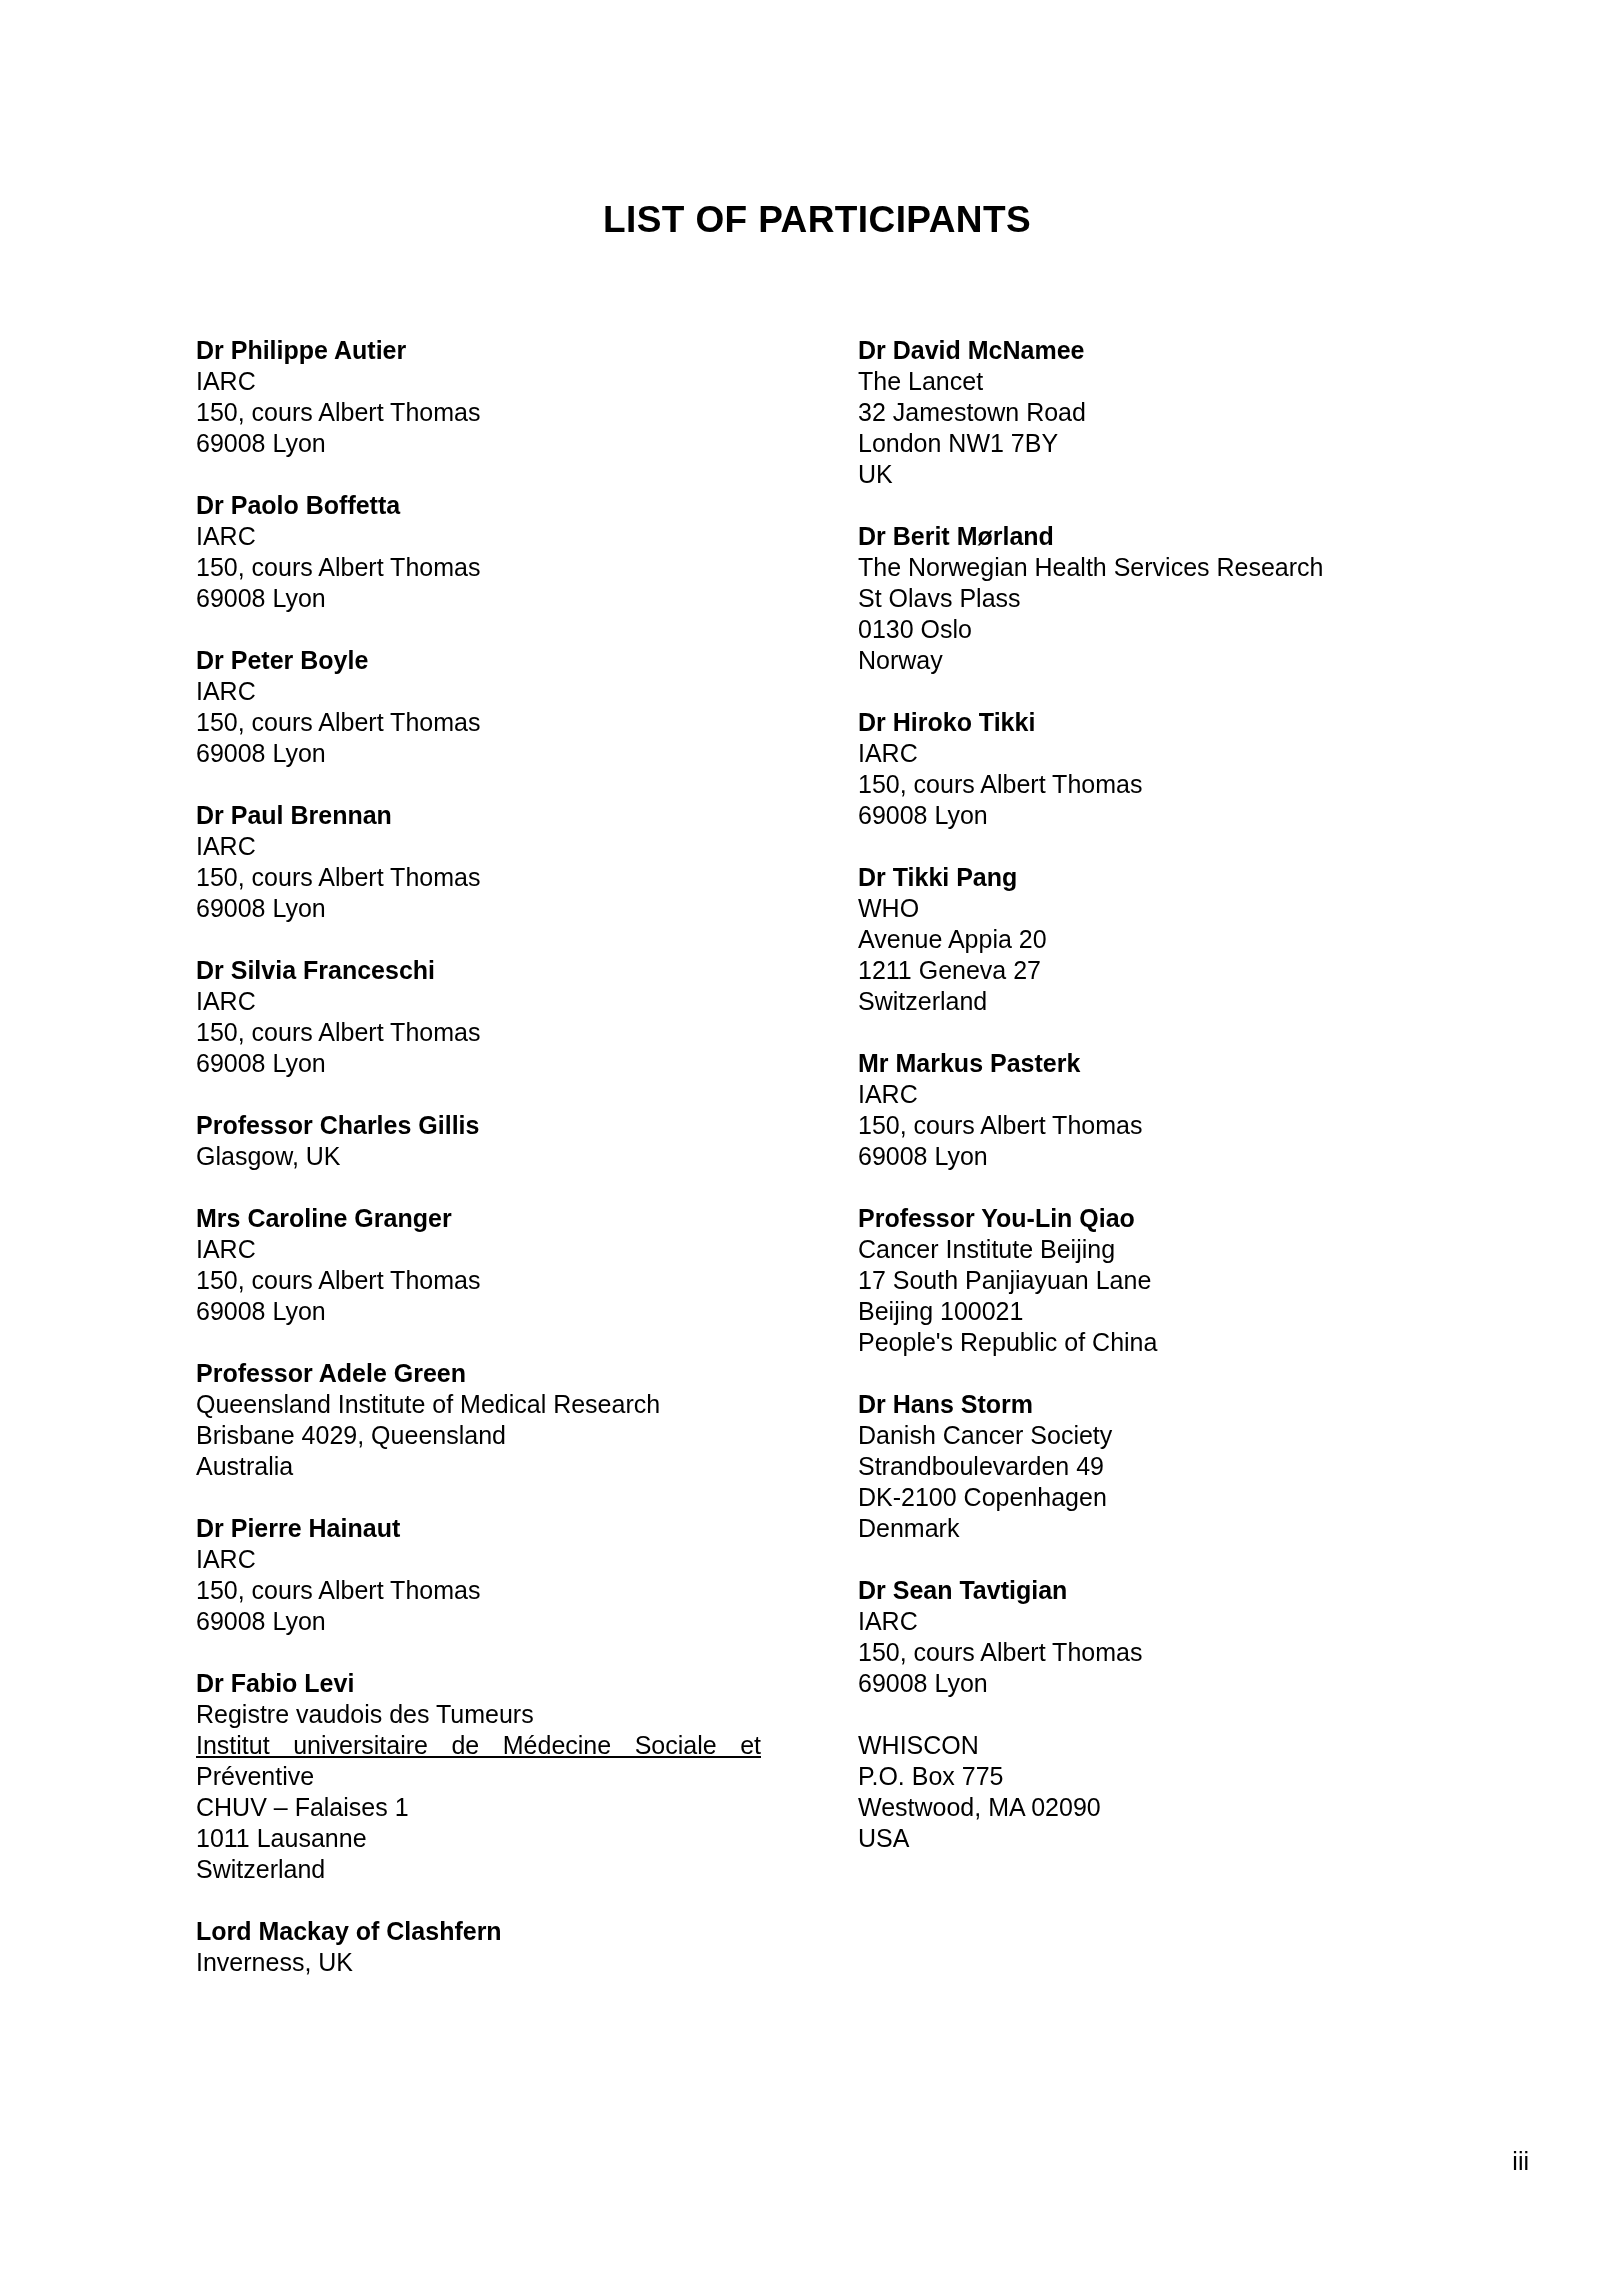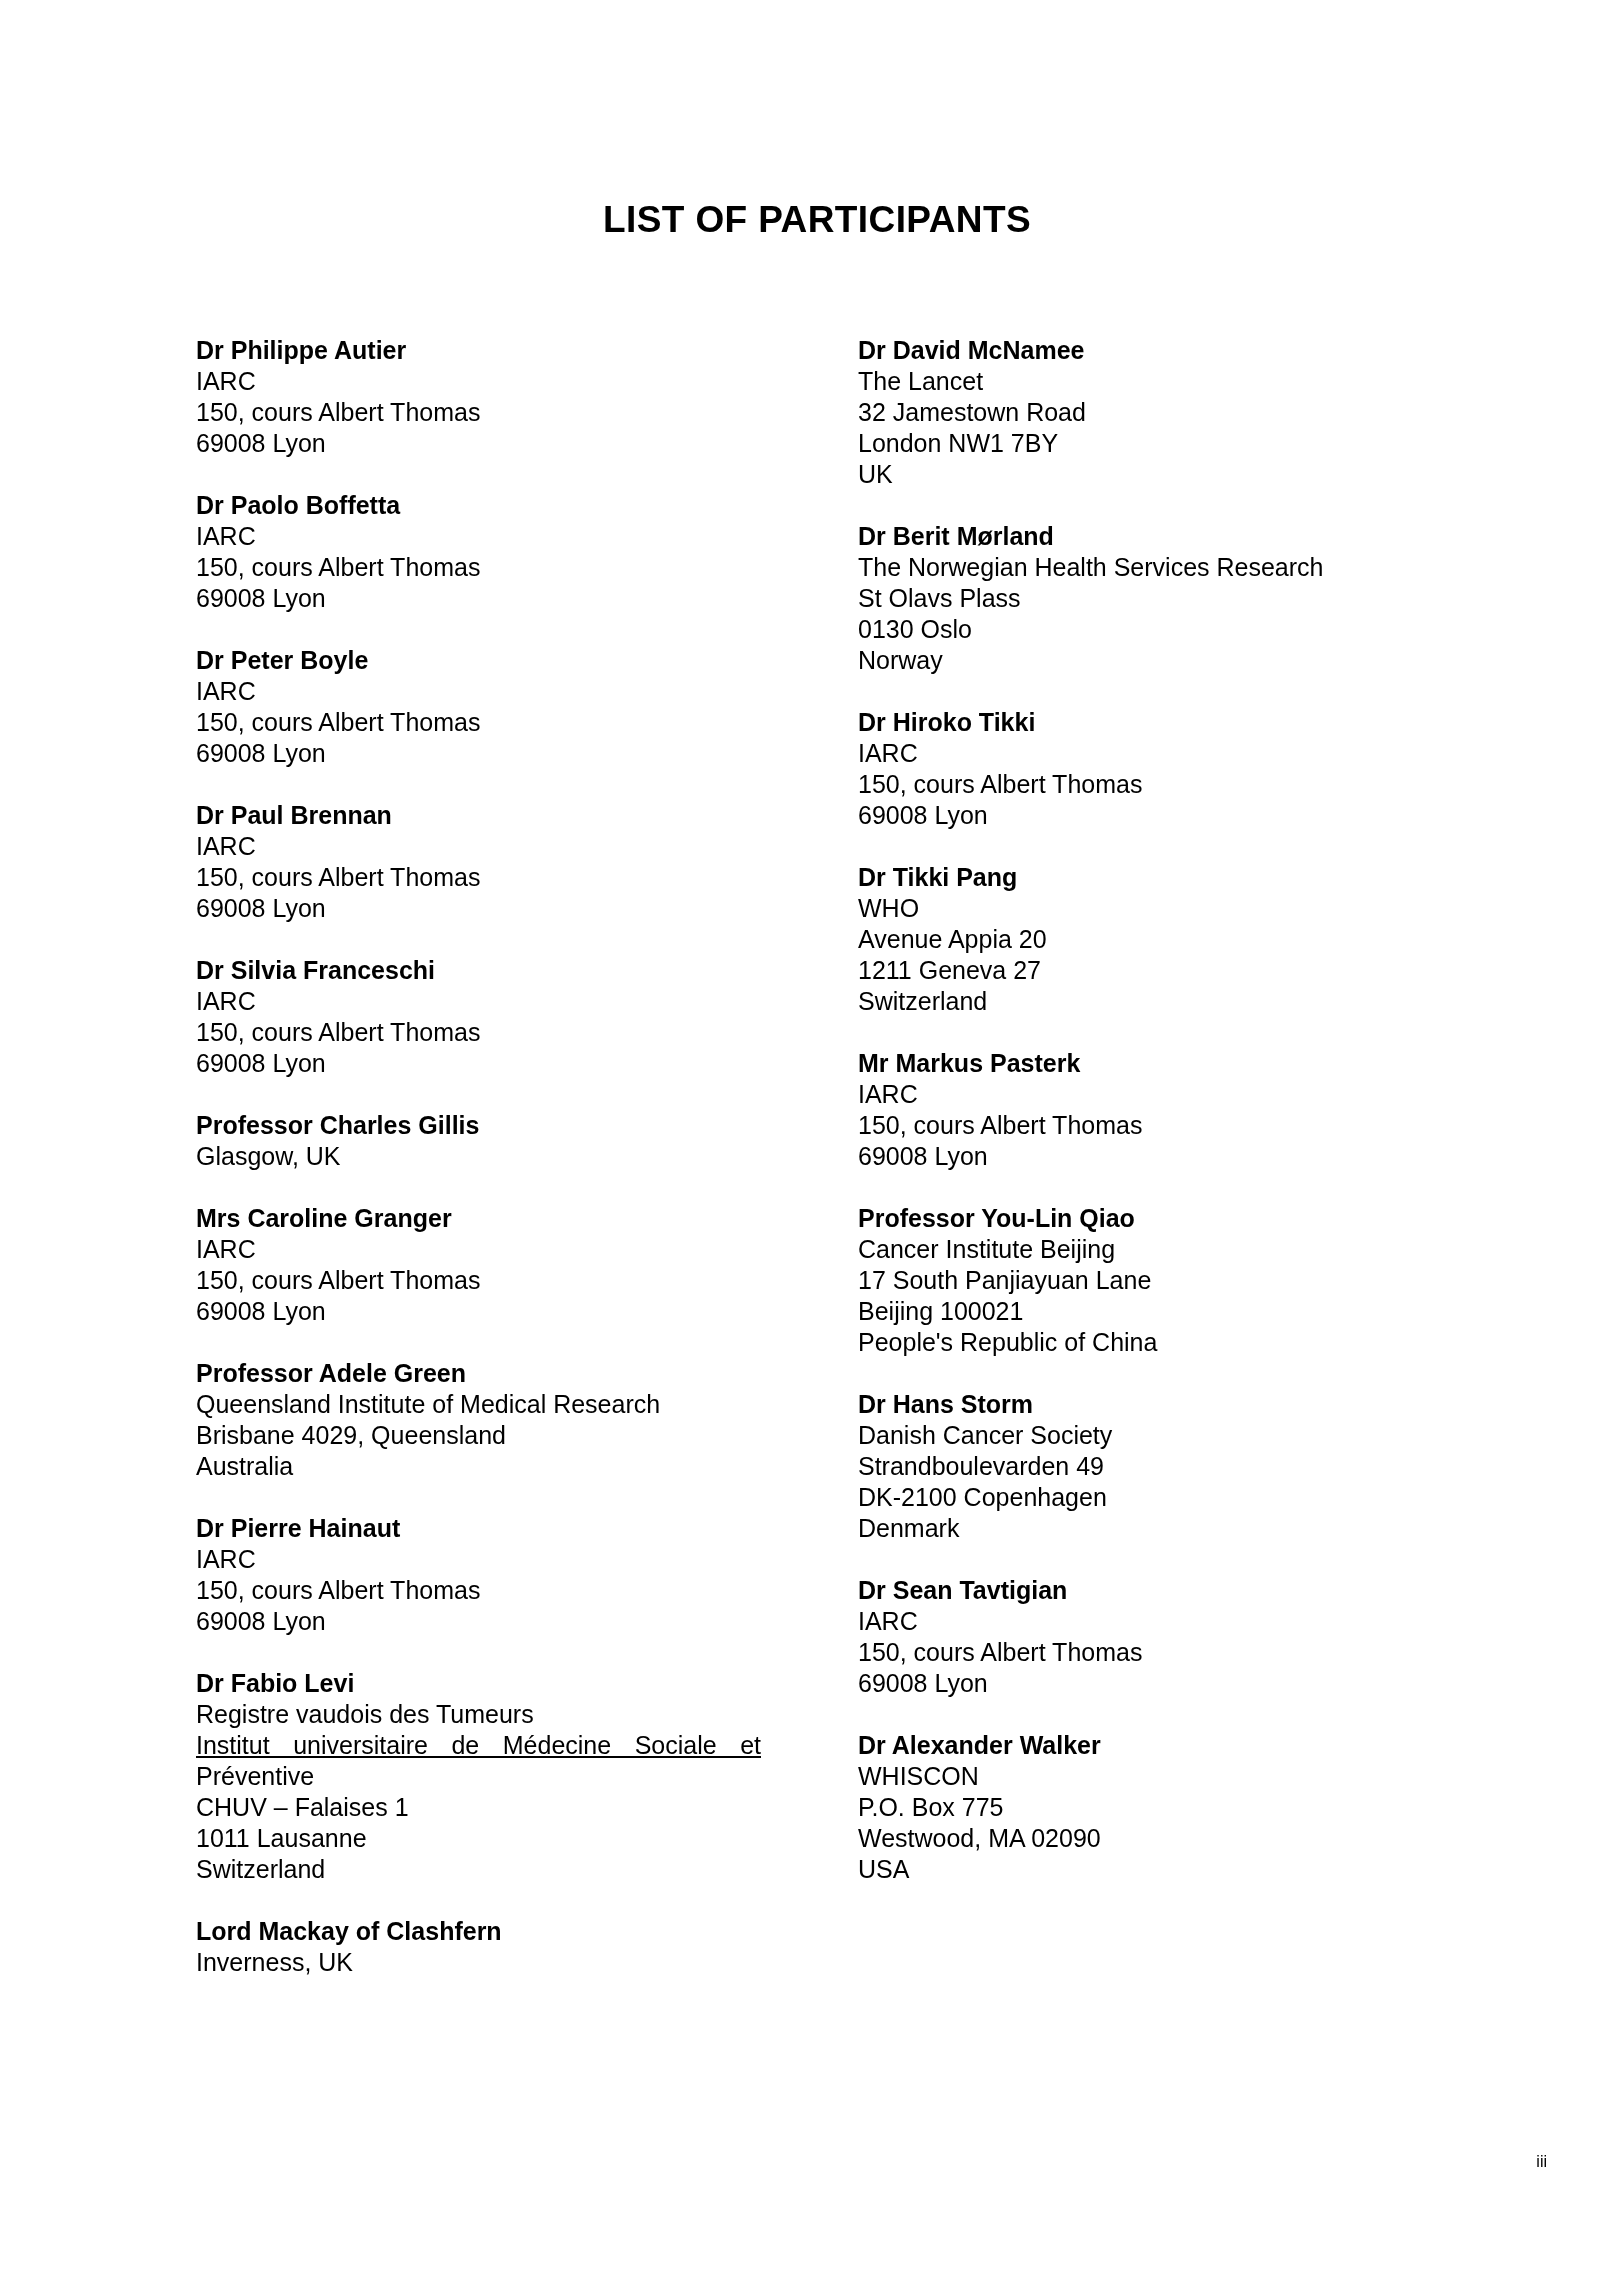--- a/index.html
+++ b/index.html
@@ -54,22 +54,22 @@
   }
   .entry-line.justified {
     white-space: normal;
     text-align: justify;
     text-align-last: justify;
     text-decoration: underline;
   }
   .page-number {
     position: absolute;
     top: 2146px;
-    right: 71px;
-    font-size: 16px;
+    right: 89px;
+    font-size: 25px;
     line-height: 31px;
   }
 </style>
 </head>
 <body>
 
 <div class="page">
   <div class="title">LIST OF PARTICIPANTS</div>
 
   <div class="columns" id="columns">
@@ -188,21 +188,20 @@
           <div class="entry-line">DK-2100 Copenhagen</div>
           <div class="entry-line">Denmark</div>
         </div>
         <div class="entry">
           <div class="entry-name">Dr Sean Tavtigian</div>
           <div class="entry-line">IARC</div>
           <div class="entry-line">150, cours Albert Thomas</div>
           <div class="entry-line">69008 Lyon</div>
         </div>
         <div class="entry">
-          <div class="entry-name">Dr Alexander Walker</div>
           <div class="entry-line">WHISCON</div>
           <div class="entry-line">P.O. Box 775</div>
           <div class="entry-line">Westwood, MA 02090</div>
           <div class="entry-line">USA</div>
         </div>
       </div>
     </div>
 
   <div class="page-number">iii</div>
 </div>

